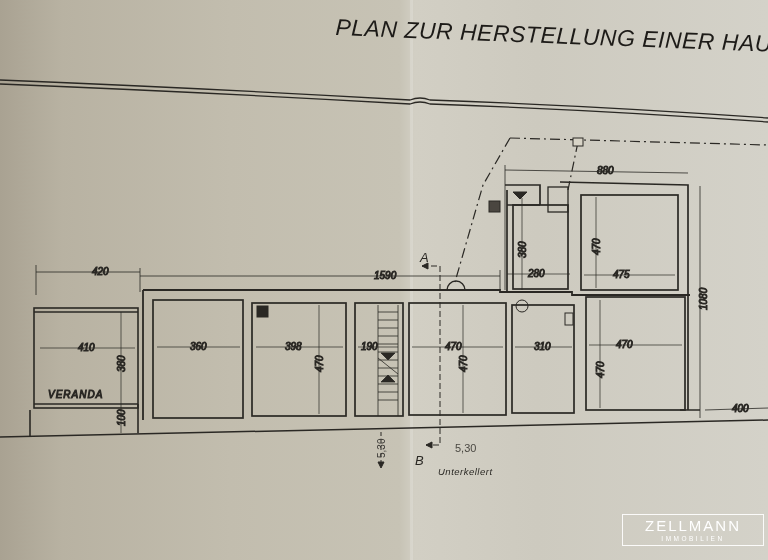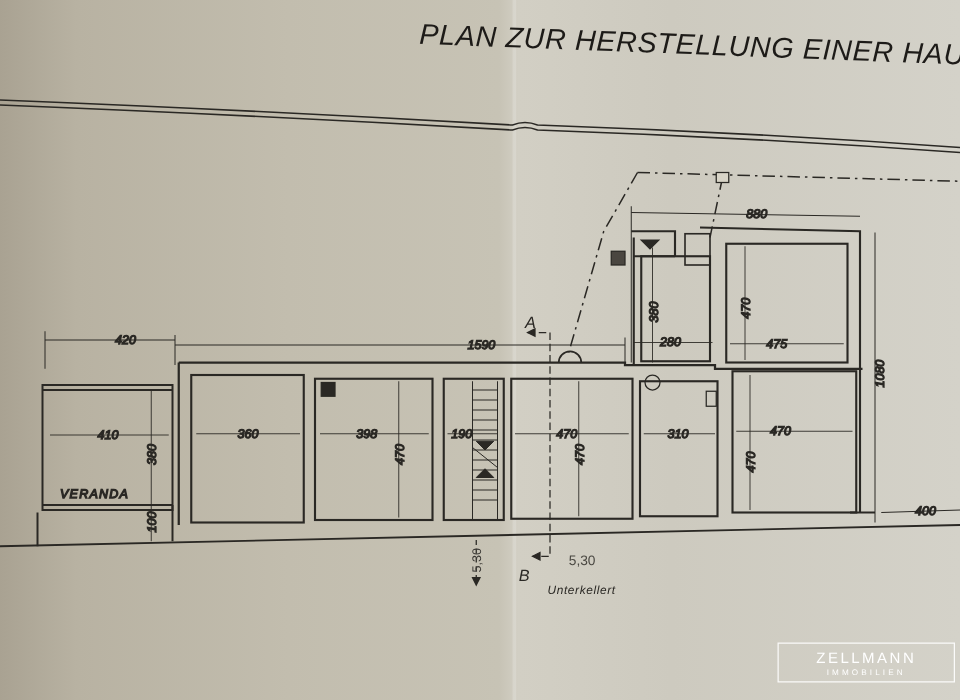--- a/index.html
+++ b/index.html
@@ -5,21 +5,21 @@
   html, body { margin:0; padding:0; }
   body { width:768px; height:560px; overflow:hidden; background:#b7b09f; font-family:"Liberation Sans", sans-serif; }
   .sheet { position:relative; width:768px; height:560px;
     background: linear-gradient(90deg, #a9a292 0%, #b8b2a2 8%, #c2bdae 30%, #c7c3b5 52%, #d2cfc4 54%, #cdcabf 70%, #d4d2c9 100%); }
   .fold { position:absolute; left:410px; top:0; width:3px; height:560px; background:rgba(255,255,255,0.18); }
   .title { position:absolute; left:336px; top:14px; font-size:23px; font-style:italic; letter-spacing:0.5px; color:#1d1b18; transform:rotate(2.2deg); transform-origin:left top; white-space:nowrap; }
   svg.plan { position:absolute; left:0; top:0; }
   .dim { font-family:"Liberation Sans", sans-serif; font-style:italic; font-size:10px; fill:#2a2824; }
   .lbl { font-family:"Liberation Sans", sans-serif; font-style:italic; font-size:10px; fill:#2a2824; letter-spacing:1px; }
   .logo { position:absolute; left:622px; top:514px; width:142px; height:32px; border:1.5px solid rgba(255,255,255,0.9); box-sizing:border-box; text-align:center; color:#fff; }
-  .logo .n { font-size:12px; letter-spacing:2px; line-height:18px; margin-top:2px; }
+  .logo .n { font-size:15px; letter-spacing:2px; line-height:18px; margin-top:2px; }
   .logo .s { font-size:6.5px; letter-spacing:2.5px; line-height:8px; }
 </style>
 </head>
 <body>
 
 <div class="sheet">
   <div class="fold"></div>
   <div class="title">PLAN ZUR HERSTELLUNG EINER HAUS</div>
 
   <svg class="plan" width="768" height="560" viewBox="0 0 768 560" stroke="#2a2824" fill="none">

